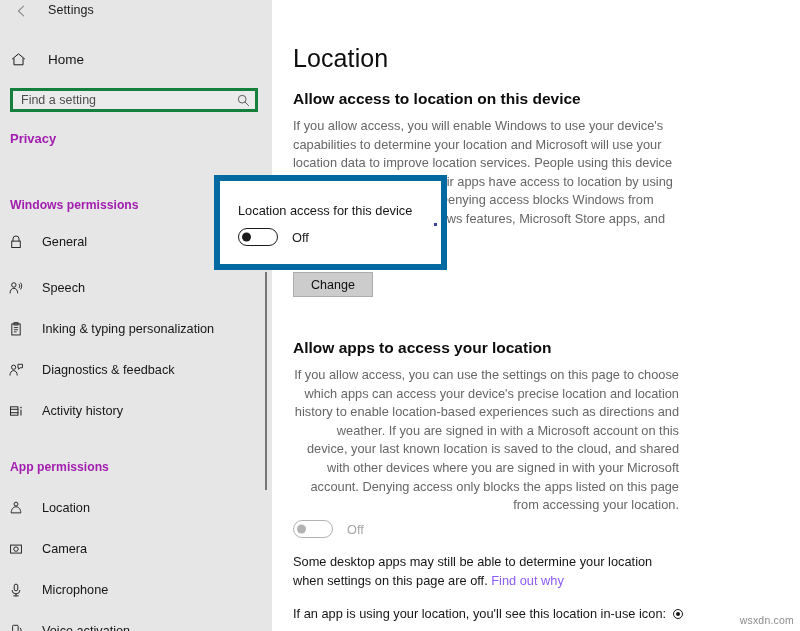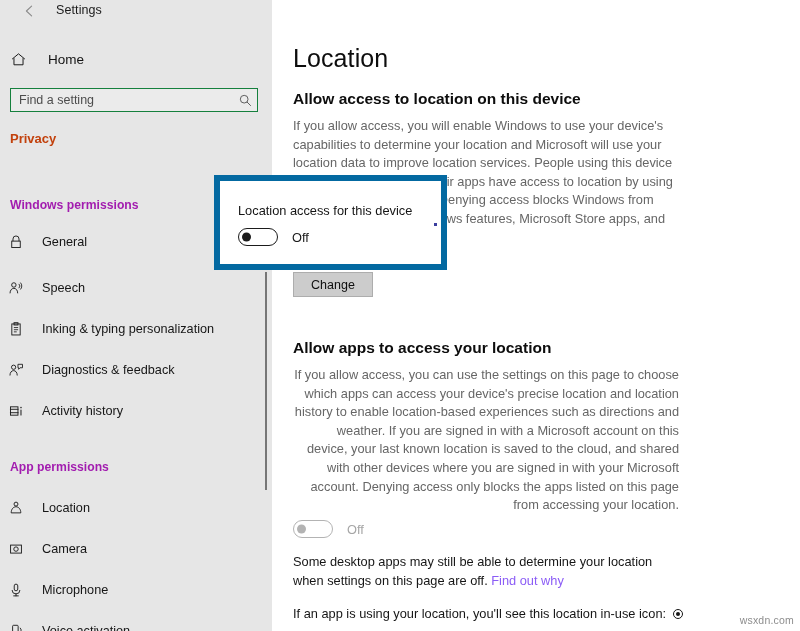--- a/index.html
+++ b/index.html
@@ -26,21 +26,21 @@
     position: absolute;
     left: 0;
     top: 0;
     width: 272px;
     height: 631px;
     background: #e6e6e6;
     overflow: hidden;
   }
   .titlebar {
     position: absolute;
-    left: 8px; top: 0;
+    left: 0; top: 0;
     width: 292px;
     height: 28px;
   }
   .back-arrow {
     position: absolute;
     left: 10px;
     top: 2px;
     width: 24px;
     height: 24px;
     color: #8a8a8a;
@@ -81,22 +81,23 @@
   }
 
   .search-wrap {
     position: absolute;
     left: 10px;
     top: 88px;
     width: 248px;
     height: 24px;
     box-sizing: border-box;
     background: #ebebeb;
-    border: 1px solid #15803d;
-    display: flex;
+    border: 3px solid #15803d;
+    display: flex;
+    align-items: center;
   }
   .search-input {
     flex: 1;
     border: none;
     outline: none;
     background: transparent;
     font-family: "Liberation Sans", sans-serif;
     font-size: 12.5px;
     color: #4d4d4d;
     padding-left: 8px;
@@ -113,21 +114,21 @@
     justify-content: center;
     color: #555;
   }
 
   .section-privacy {
     position: absolute;
     left: 10px;
     top: 131px;
     font-size: 13px;
     font-weight: bold;
-    color: #c2410c;
+    color: #a21caf;
   }
 
   .group-head {
     position: absolute;
     left: 10px;
     font-size: 12.2px;
     color: #a21caf;
     font-weight: bold;
   }
   .group-windows { top: 198px; }

